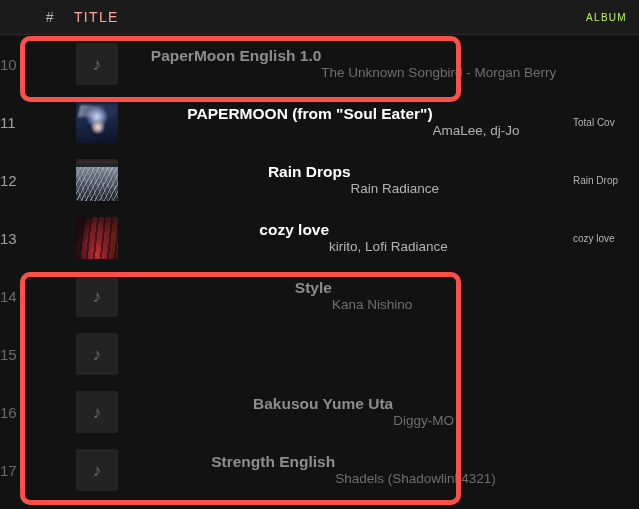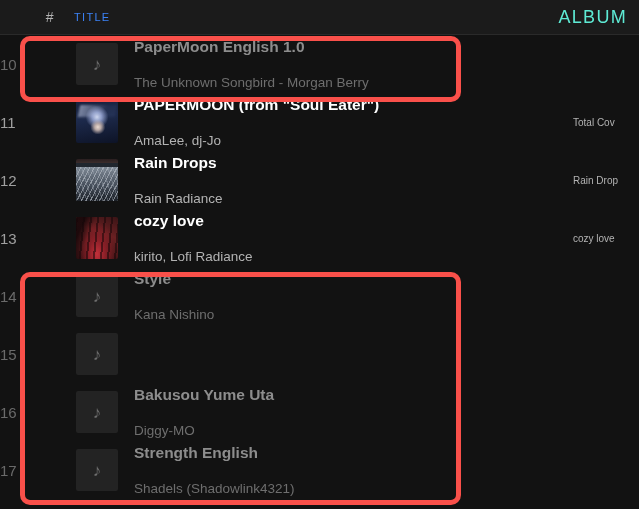--- a/index.html
+++ b/index.html
@@ -31,28 +31,28 @@
     width: 62px;
     text-align: right;
     padding-right: 8px;
     box-sizing: border-box;
     color: #b3b3b3;
     font-size: 14px;
     letter-spacing: 0.4px;
   }
   .hdr-title {
     flex: 1;
-    color: #3b82f6;
-    font-size: 11px;
+    color: #fca5a5;
+    font-size: 14px;
     letter-spacing: 1.3px;
     padding-left: 12px;
   }
   .hdr-album {
-    color: #5eead4;
-    font-size: 18px;
+    color: #bef264;
+    font-size: 10px;
     letter-spacing: 1.3px;
     padding-right: 12px;
     white-space: nowrap;
   }
 
   
   .tracklist {
     position: relative;
     background: #121212;
   }
@@ -142,21 +142,21 @@
     background:
       repeating-linear-gradient(96deg, rgba(20,6,8,.55) 0 2px, rgba(150,40,45,0) 2px 7px),
       linear-gradient(115deg, rgba(18,6,8,.85) 0 16%, rgba(120,34,38,0) 34%);
   }
 
   .track-meta {
     flex: 1;
     min-width: 0;
     padding-left: 16px;
     display: flex;
-    flex-direction: column;
+    flex-direction: row;
     justify-content: center;
   }
   .track-title {
     color: #ffffff;
     font-size: 15.5px;
     font-weight: bold;
     line-height: 1.25;
     white-space: nowrap;
     overflow: hidden;
     text-overflow: ellipsis;

